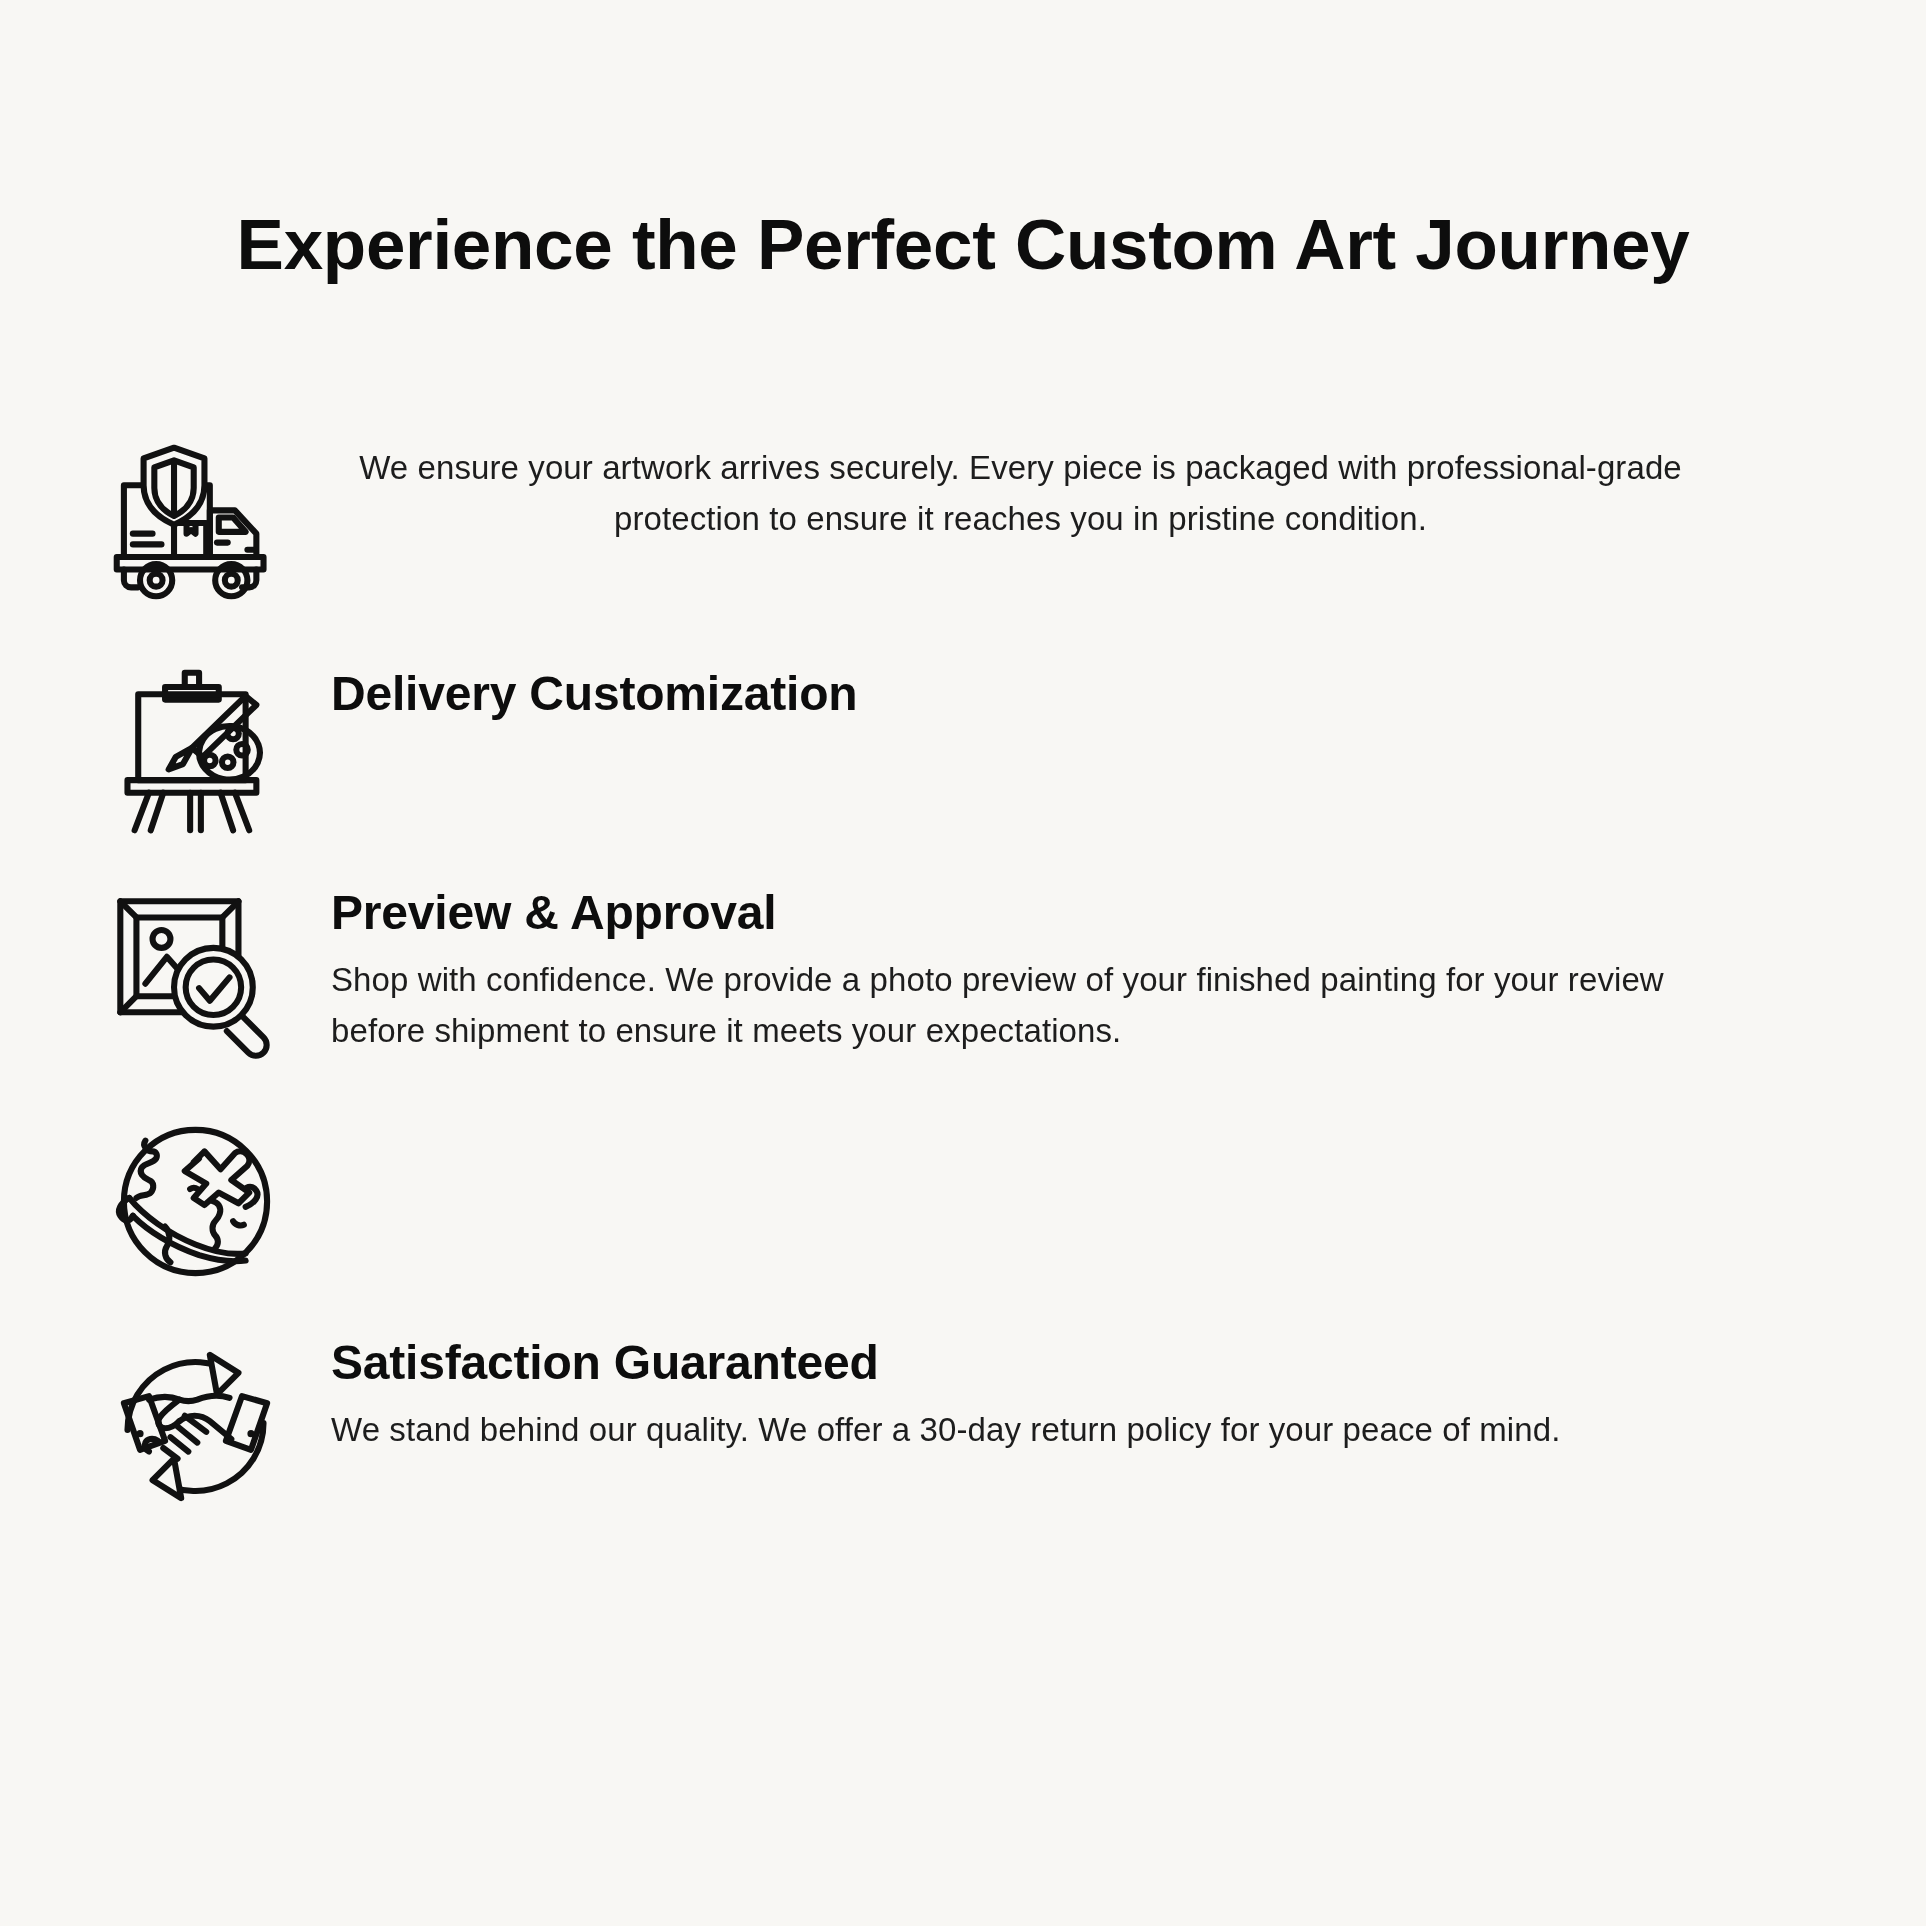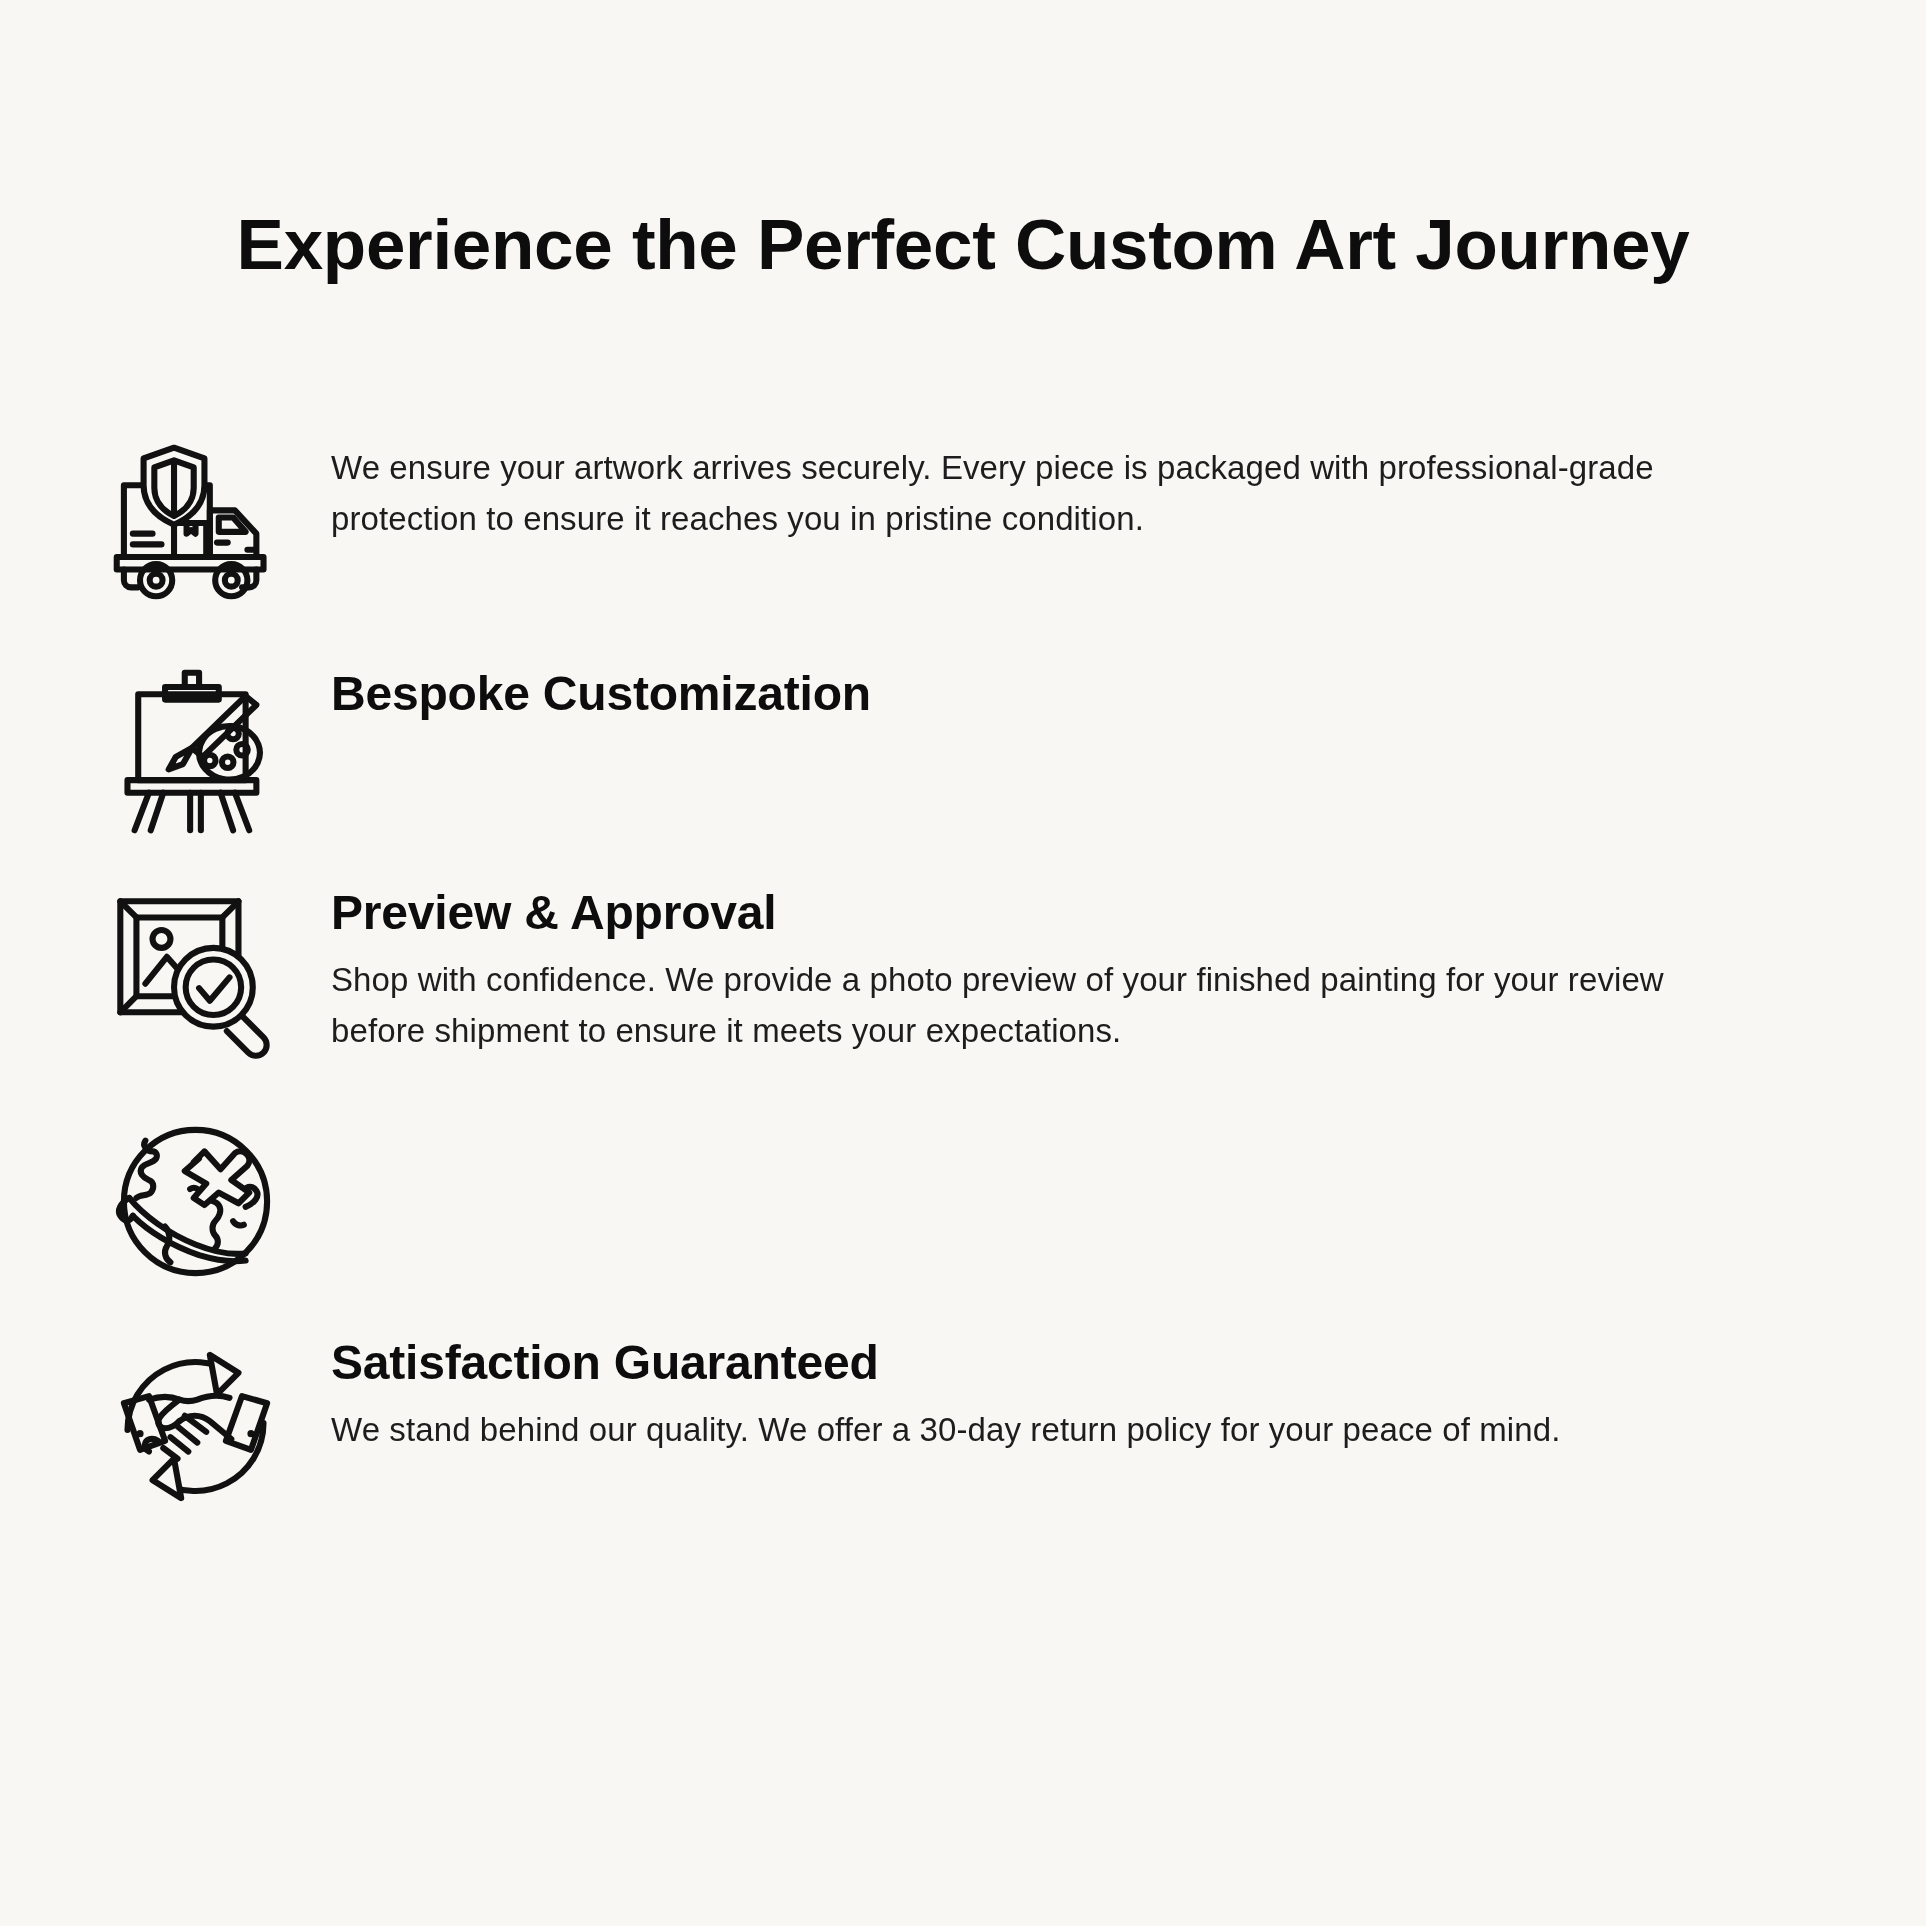--- a/index.html
+++ b/index.html
@@ -89,21 +89,21 @@
   .feature-desc {
     font-size: 33px;
     line-height: 1.55;
     font-weight: 400;
     color: #1d1d1d;
     letter-spacing: 0.1px;
     max-width: 1387px;
   }
 
   
-  .feature-row[data-row="0"] .feature-desc { max-width: 1379px; }
+  .feature-row[data-row="0"] .feature-desc { max-width: 1379px; text-align: center; }
   .feature-row[data-row="1"] .feature-desc { max-width: 1264px; }
   .feature-row[data-row="2"] .feature-desc { max-width: 1387px; }
   .feature-row[data-row="3"] .feature-desc { max-width: 1395px; }
   .feature-row[data-row="4"] .feature-desc { max-width: 1464px; margin-top: 11px; }
 
   .feature-row[data-row="2"] .feature-text,
   .feature-row[data-row="4"] .feature-text { padding-top: 14px; }
 
   .feature-row[data-row="2"] .feature-heading,
   .feature-row[data-row="4"] .feature-heading { margin-bottom: 14px; }
@@ -162,21 +162,21 @@
           <path d="M78 38 a17 15 0 1 1 -26 12 a17 15 0 0 1 26 -12 z"></path>
           <circle cx="71" cy="40" r="3.2"></circle>
           <circle cx="76" cy="49" r="3.2"></circle>
           <circle cx="68" cy="56" r="3.2"></circle>
           <circle cx="58" cy="55" r="3.2"></circle>
           <path d="M78 19 l6 5 l-30 29 l-6 -5 z"></path>
           <path d="M48 48 l-9 5 l-4 7 l8 -3 l5 -9 z"></path>
         </svg>
       </div>
       <div class="feature-text">
-        <div class="feature-heading">Bespoke Customization</div>
+        <div class="feature-heading">Delivery Customization</div>
       </div>
     </div>
 
     <div class="feature-row" data-row="2">
       <div class="feature-icon">
         <svg viewBox="0 0 100 100" fill="none" stroke="#111111" stroke-width="3.4" stroke-linecap="round" stroke-linejoin="round">
           <path d="M8 8 h66 v62 H8 z"></path>
           <path d="M17 17 h48 v44 H17 z"></path>
           <path d="M8 8 l9 9 M74 8 l-9 9 M8 70 l9 -9 M74 70 l-9 -9"></path>
           <path d="M22 54 l12 -15 l8 9 l9 -11"></path>

